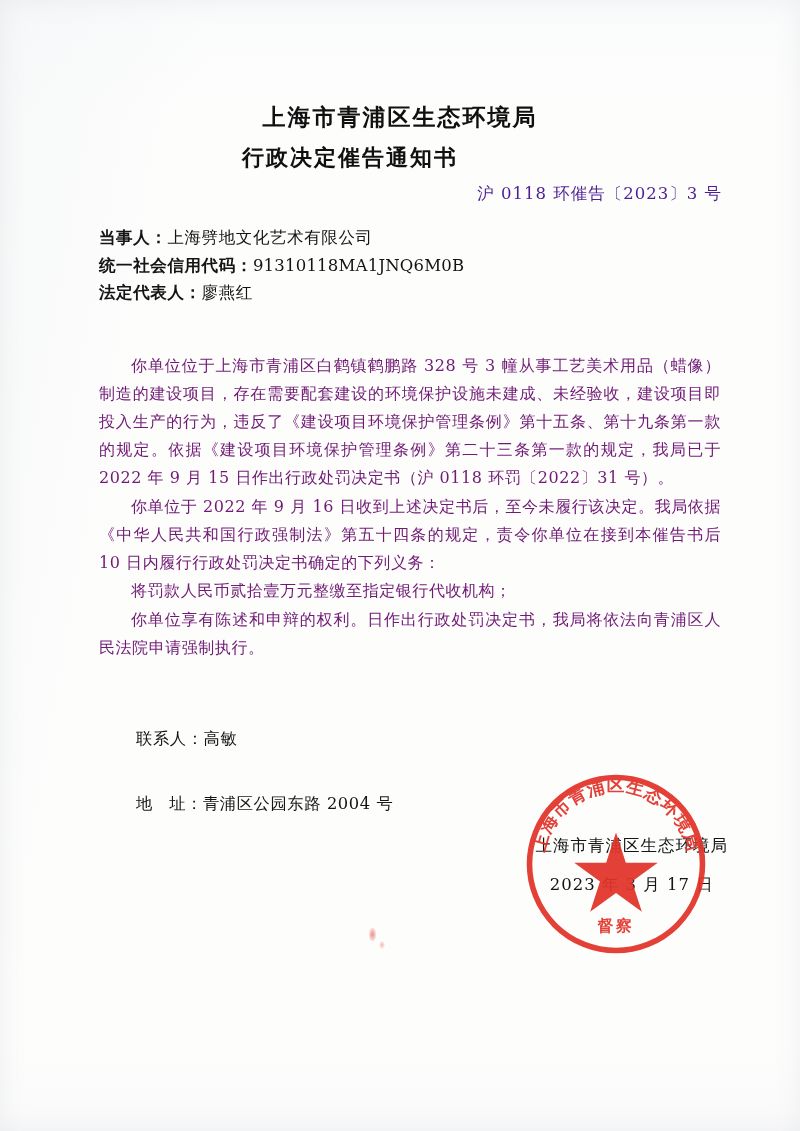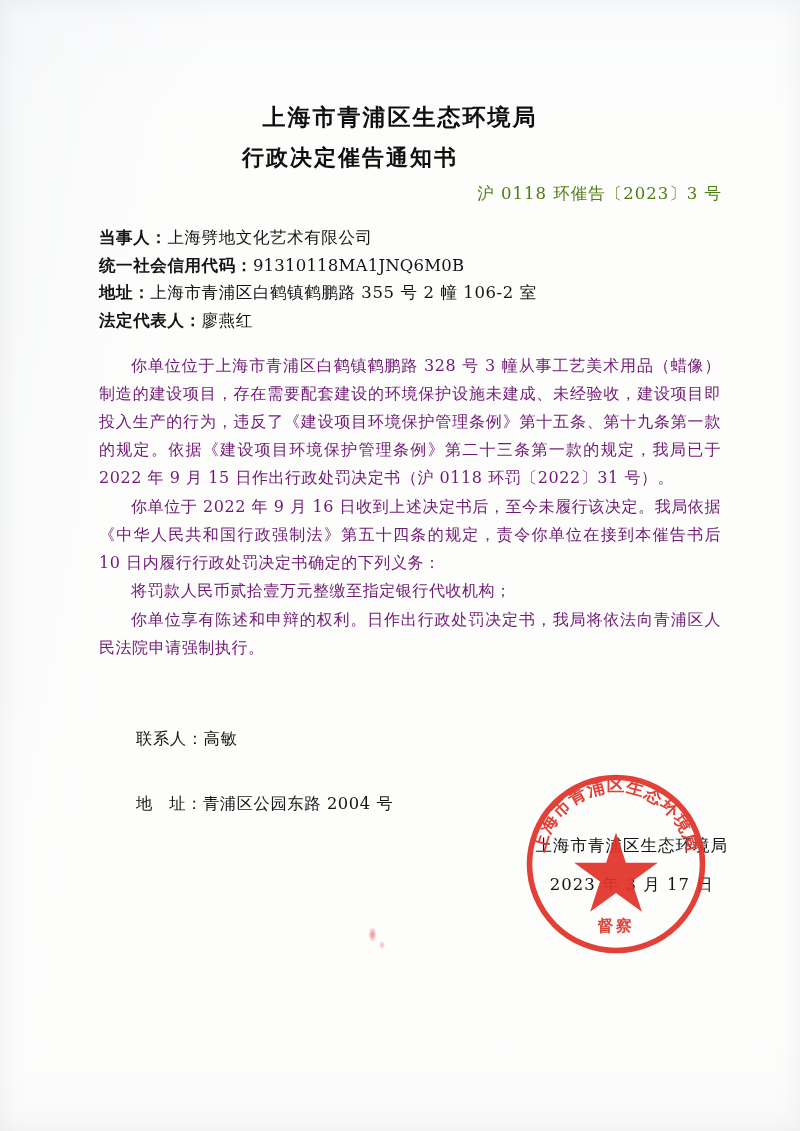--- a/index.html
+++ b/index.html
@@ -56,21 +56,21 @@
     letter-spacing: 2.0px;
     font-family: "DejaVu Sans", "Liberation Sans", sans-serif;
     color: #101010;
   }
   .doc-number {
     position: absolute;
     top: 183px;
     right: 78px;
     font-size: 16.5px;
     letter-spacing: 1.0px;
-    color: #4d7c0f;
+    color: #4c1d95;
   }
 
   .field-block {
     position: absolute;
     left: 99px;
     top: 224px;
     width: 640px;
   }
   .field-line {
     font-size: 16.5px;
@@ -194,23 +194,20 @@
   <div class="title-main">上海市青浦区生态环境局</div>
   <div class="title-sub">行政决定催告通知书</div>
   <div class="doc-number">沪 0118 环催告〔2023〕3 号</div>
 
   <div class="field-block">
     <div class="field-line">
       <span class="lbl">当事人：</span><span>上海劈地文化艺术有限公司</span>
     </div>
     <div class="field-line">
       <span class="lbl">统一社会信用代码：</span><span class="mono-val">91310118MA1JNQ6M0B</span>
-    </div>
-    <div class="field-line">
-      <span class="lbl">地址：</span><span>上海市青浦区白鹤镇鹤鹏路 355 号 2 幢 106-2 室</span>
     </div>
     <div class="field-line">
       <span class="lbl">法定代表人：</span><span>廖燕红</span>
     </div>
   </div>
 
   <div class="body-block">
     <p class="para">你单位位于上海市青浦区白鹤镇鹤鹏路 328 号 3 幢从事工艺美术用品（蜡像）制造的建设项目，存在需要配套建设的环境保护设施未建成、未经验收，建设项目即投入生产的行为，违反了《建设项目环境保护管理条例》第十五条、第十九条第一款的规定。依据《建设项目环境保护管理条例》第二十三条第一款的规定，我局已于 2022 年 9 月 15 日作出行政处罚决定书（沪 0118 环罚〔2022〕31 号）。</p>
     <p class="para">你单位于 2022 年 9 月 16 日收到上述决定书后，至今未履行该决定。我局依据《中华人民共和国行政强制法》第五十四条的规定，责令你单位在接到本催告书后 10 日内履行行政处罚决定书确定的下列义务：</p>
     <p class="para">将罚款人民币贰拾壹万元整缴至指定银行代收机构；</p>

